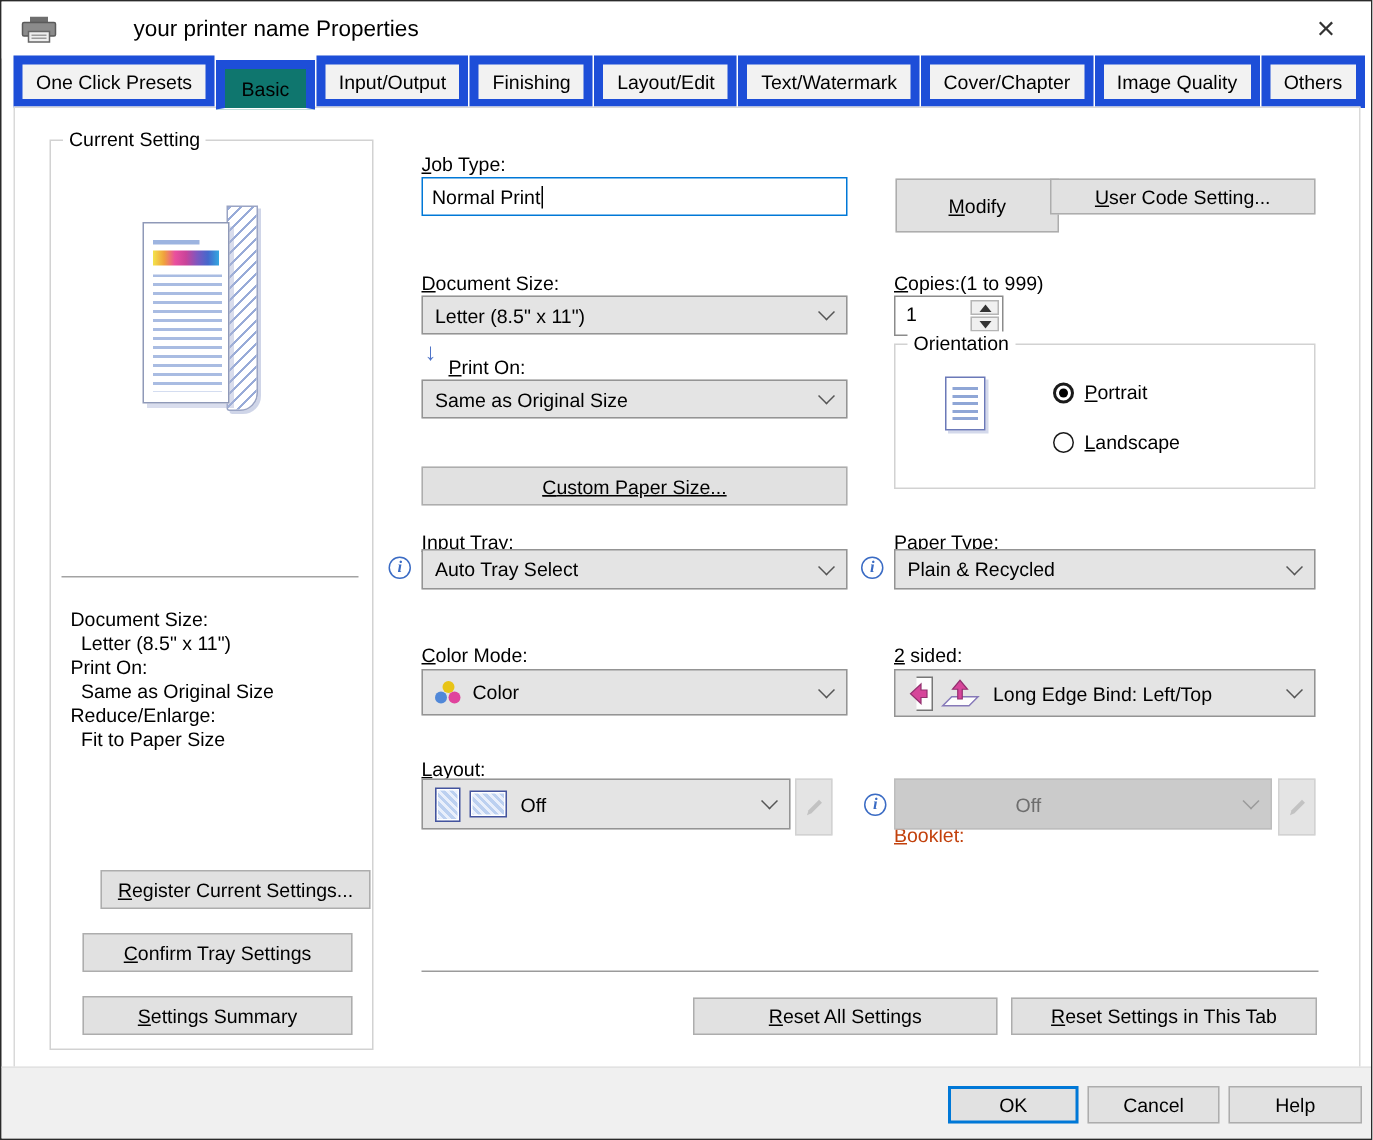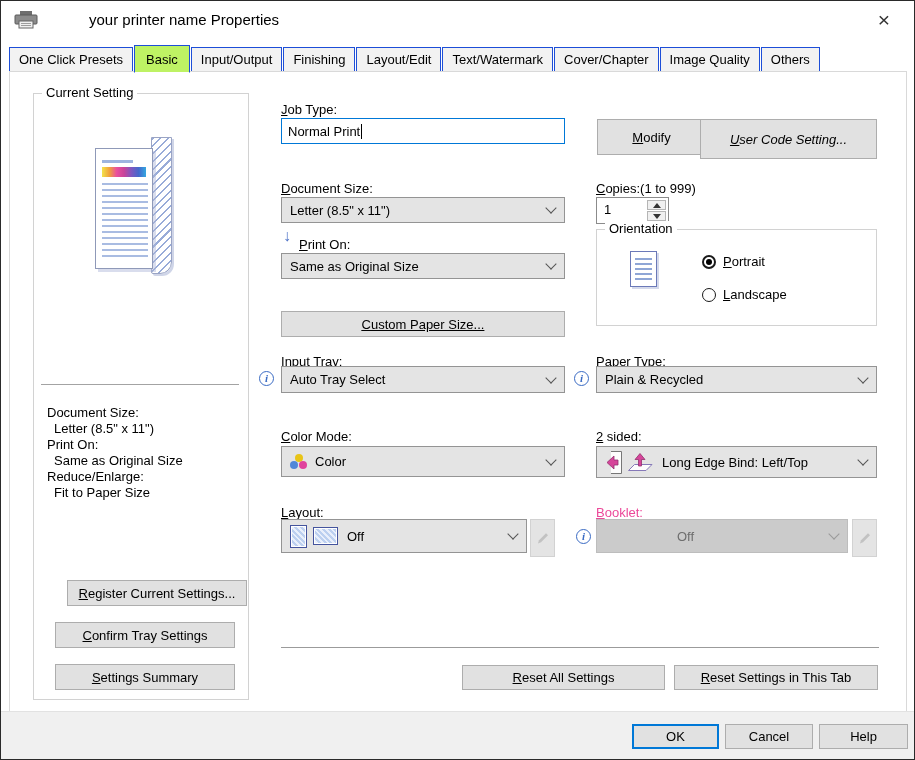--- a/index.html
+++ b/index.html
@@ -10,22 +10,22 @@
     font-family:"Liberation Sans","DejaVu Sans",sans-serif;font-size:13px;color:#000;
   }
   u{text-decoration:underline;}
   
   .titlebar{position:absolute;left:0;top:0;right:0;height:38px;background:#fff;}
   .title-text{position:absolute;left:44px;top:10px;font-size:15px;white-space:nowrap;margin-left:44px;}
   .printer-icon{position:absolute;left:13px;top:10px;}
   .close-btn{position:absolute;right:6px;top:0;width:48px;height:38px;display:flex;align-items:center;justify-content:center;font-size:21px;color:#333;cursor:default;}
   
   .tabbar{position:absolute;left:8px;top:45px;right:8px;height:26px;display:flex;align-items:flex-end;}
-  .tab{background:#f2f2f2;border:1px solid #1d4ed8;padding:4px 9px 4px 9px;margin-right:1px;white-space:nowrap;position:relative;}
-  .tab.selected{background:#bef264;border-bottom:1px solid #fff;padding:6px 11px 5px 11px;margin-bottom:-1px;z-index:3;}
+  .tab{background:#f2f2f2;border:6px solid #1d4ed8;padding:4px 9px 4px 9px;margin-right:1px;white-space:nowrap;position:relative;}
+  .tab.selected{background:#0f766e;border-bottom:1px solid #fff;padding:6px 11px 5px 11px;margin-bottom:-1px;z-index:3;}
   .pane-border{position:absolute;left:8px;top:70px;width:898px;height:642px;border:1px solid #d9d9d9;background:#fff;}
   
   .label{position:absolute;white-space:nowrap;}
   .btn{position:absolute;background:#e1e1e1;border:1px solid #adadad;display:flex;align-items:center;justify-content:center;white-space:nowrap;cursor:default;}
   .btn.default{border:2px solid #0078d7;}
   .combo{position:absolute;background:#e4e4e4;border:1px solid #949494;display:flex;align-items:center;padding:0 24px 0 8px;cursor:default;}
   .combo .chev{position:absolute;right:9px;top:50%;width:8px;height:8px;margin-top:-6px;border-right:1.5px solid #555;border-bottom:1.5px solid #555;transform:rotate(45deg);}
   .combo.disabled{background:#cbcbcb;border-color:#bdbdbd;color:#6e6e6e;}
   .combo.disabled .chev{border-color:#9a9a9a;}
   .textbox{position:absolute;background:#fff;border:1px solid #0078d7;display:flex;align-items:center;padding:0 6px;}
@@ -69,21 +69,21 @@
   .pv-rainbow{position:absolute;left:6px;top:18px;width:44px;height:10px;background:linear-gradient(90deg,#f3e34b,#f0a23c,#ea4f9e,#c9449a,#7e57c0,#4468cc,#35a7e0);}
   .pv-lines{position:absolute;left:6px;top:34px;width:46px;height:78px;background:repeating-linear-gradient(to bottom,#a9bce2 0 2px,transparent 2px 6px);}
   
   .sum-line{height:16px;white-space:nowrap;}
   .sum-val{padding-left:7px;}
   
   .orient-doc{position:absolute;left:33px;top:21px;width:27px;height:36px;background:#fff;border:1px solid #6b79b8;box-shadow:2px 2px 0 rgba(170,180,215,.5);}
   .orient-doc::after{content:"";position:absolute;left:4px;top:6px;width:17px;height:24px;background:repeating-linear-gradient(to bottom,#8fa6d6 0 2px,transparent 2px 5px);}
   
   .footer{position:absolute;left:0;right:0;bottom:0;height:48px;background:#f0f0f0;border-top:1px solid #e2e2e2;}
-  .gray-label{color:#ec4899;}
+  .gray-label{color:#c2410c;margin-top:44px;}
 </style>
 </head>
 <body>
 
 <div class="window">
 
   <div class="titlebar">
     <span class="printer-icon">
       <svg width="24" height="18" viewBox="0 0 24 18">
         <rect x="6" y="0" width="12" height="5" fill="#6e6e6e"></rect>
@@ -145,21 +145,21 @@
   </div>
 
   <div class="label" style="left:280px;top:101px;"><u>J</u>ob Type:</div>
   <div class="textbox" style="left:280px;top:117px;width:284px;height:26px;">
     <span>Normal Print</span>
       <span class="caret"></span>
   </div>
   <div class="btn" style="left:596px;top:118px;width:109px;height:36px;">
     <span><u>M</u>odify</span>
   </div>
-  <div class="btn" style="left:699px;top:118px;width:177px;height:40px;font-style:italic;">
+  <div class="btn" style="left:699px;top:118px;width:177px;height:24px;">
     <span><u>U</u>ser Code Setting...</span>
   </div>
 
   <div class="label" style="left:280px;top:180px;"><u>D</u>ocument Size:</div>
   <div class="combo" style="left:280px;top:196px;width:284px;height:26px;">
     <span>Letter (8.5" x 11")</span>
     <span class="chev"></span>
   </div>
 
   <div class="label" style="left:595px;top:180px;"><u>C</u>opies:(1 to 999)</div>

